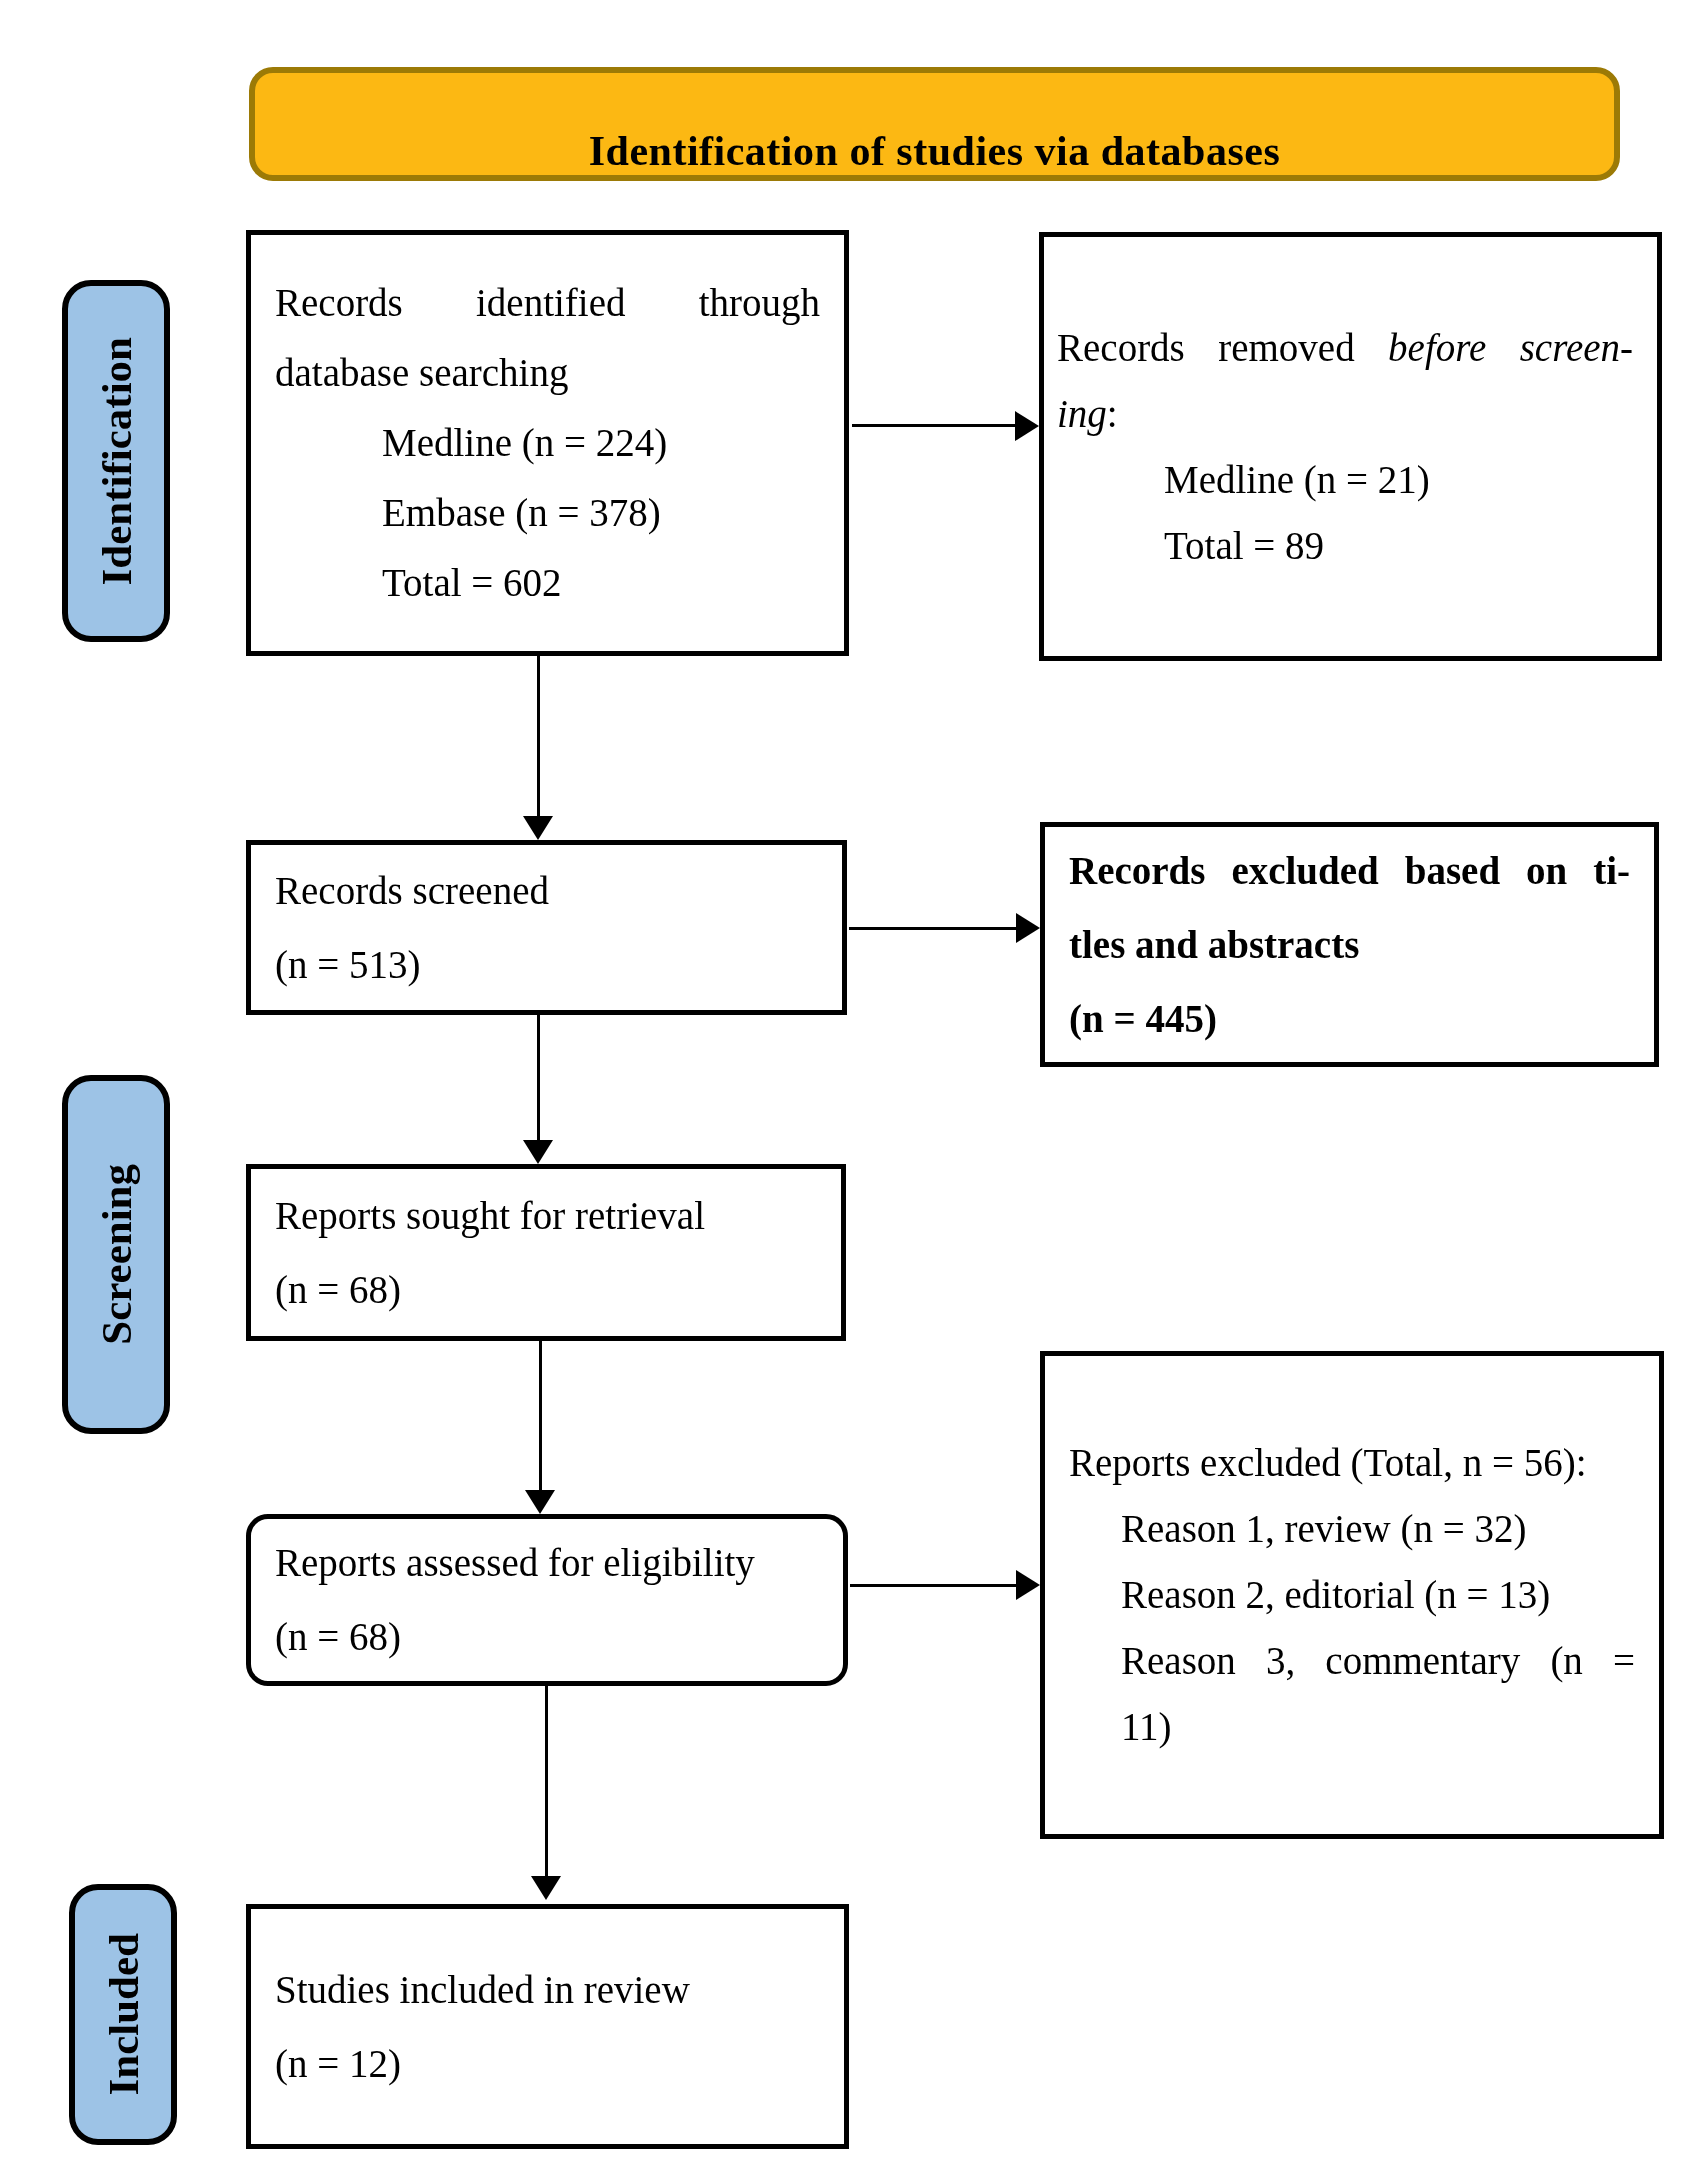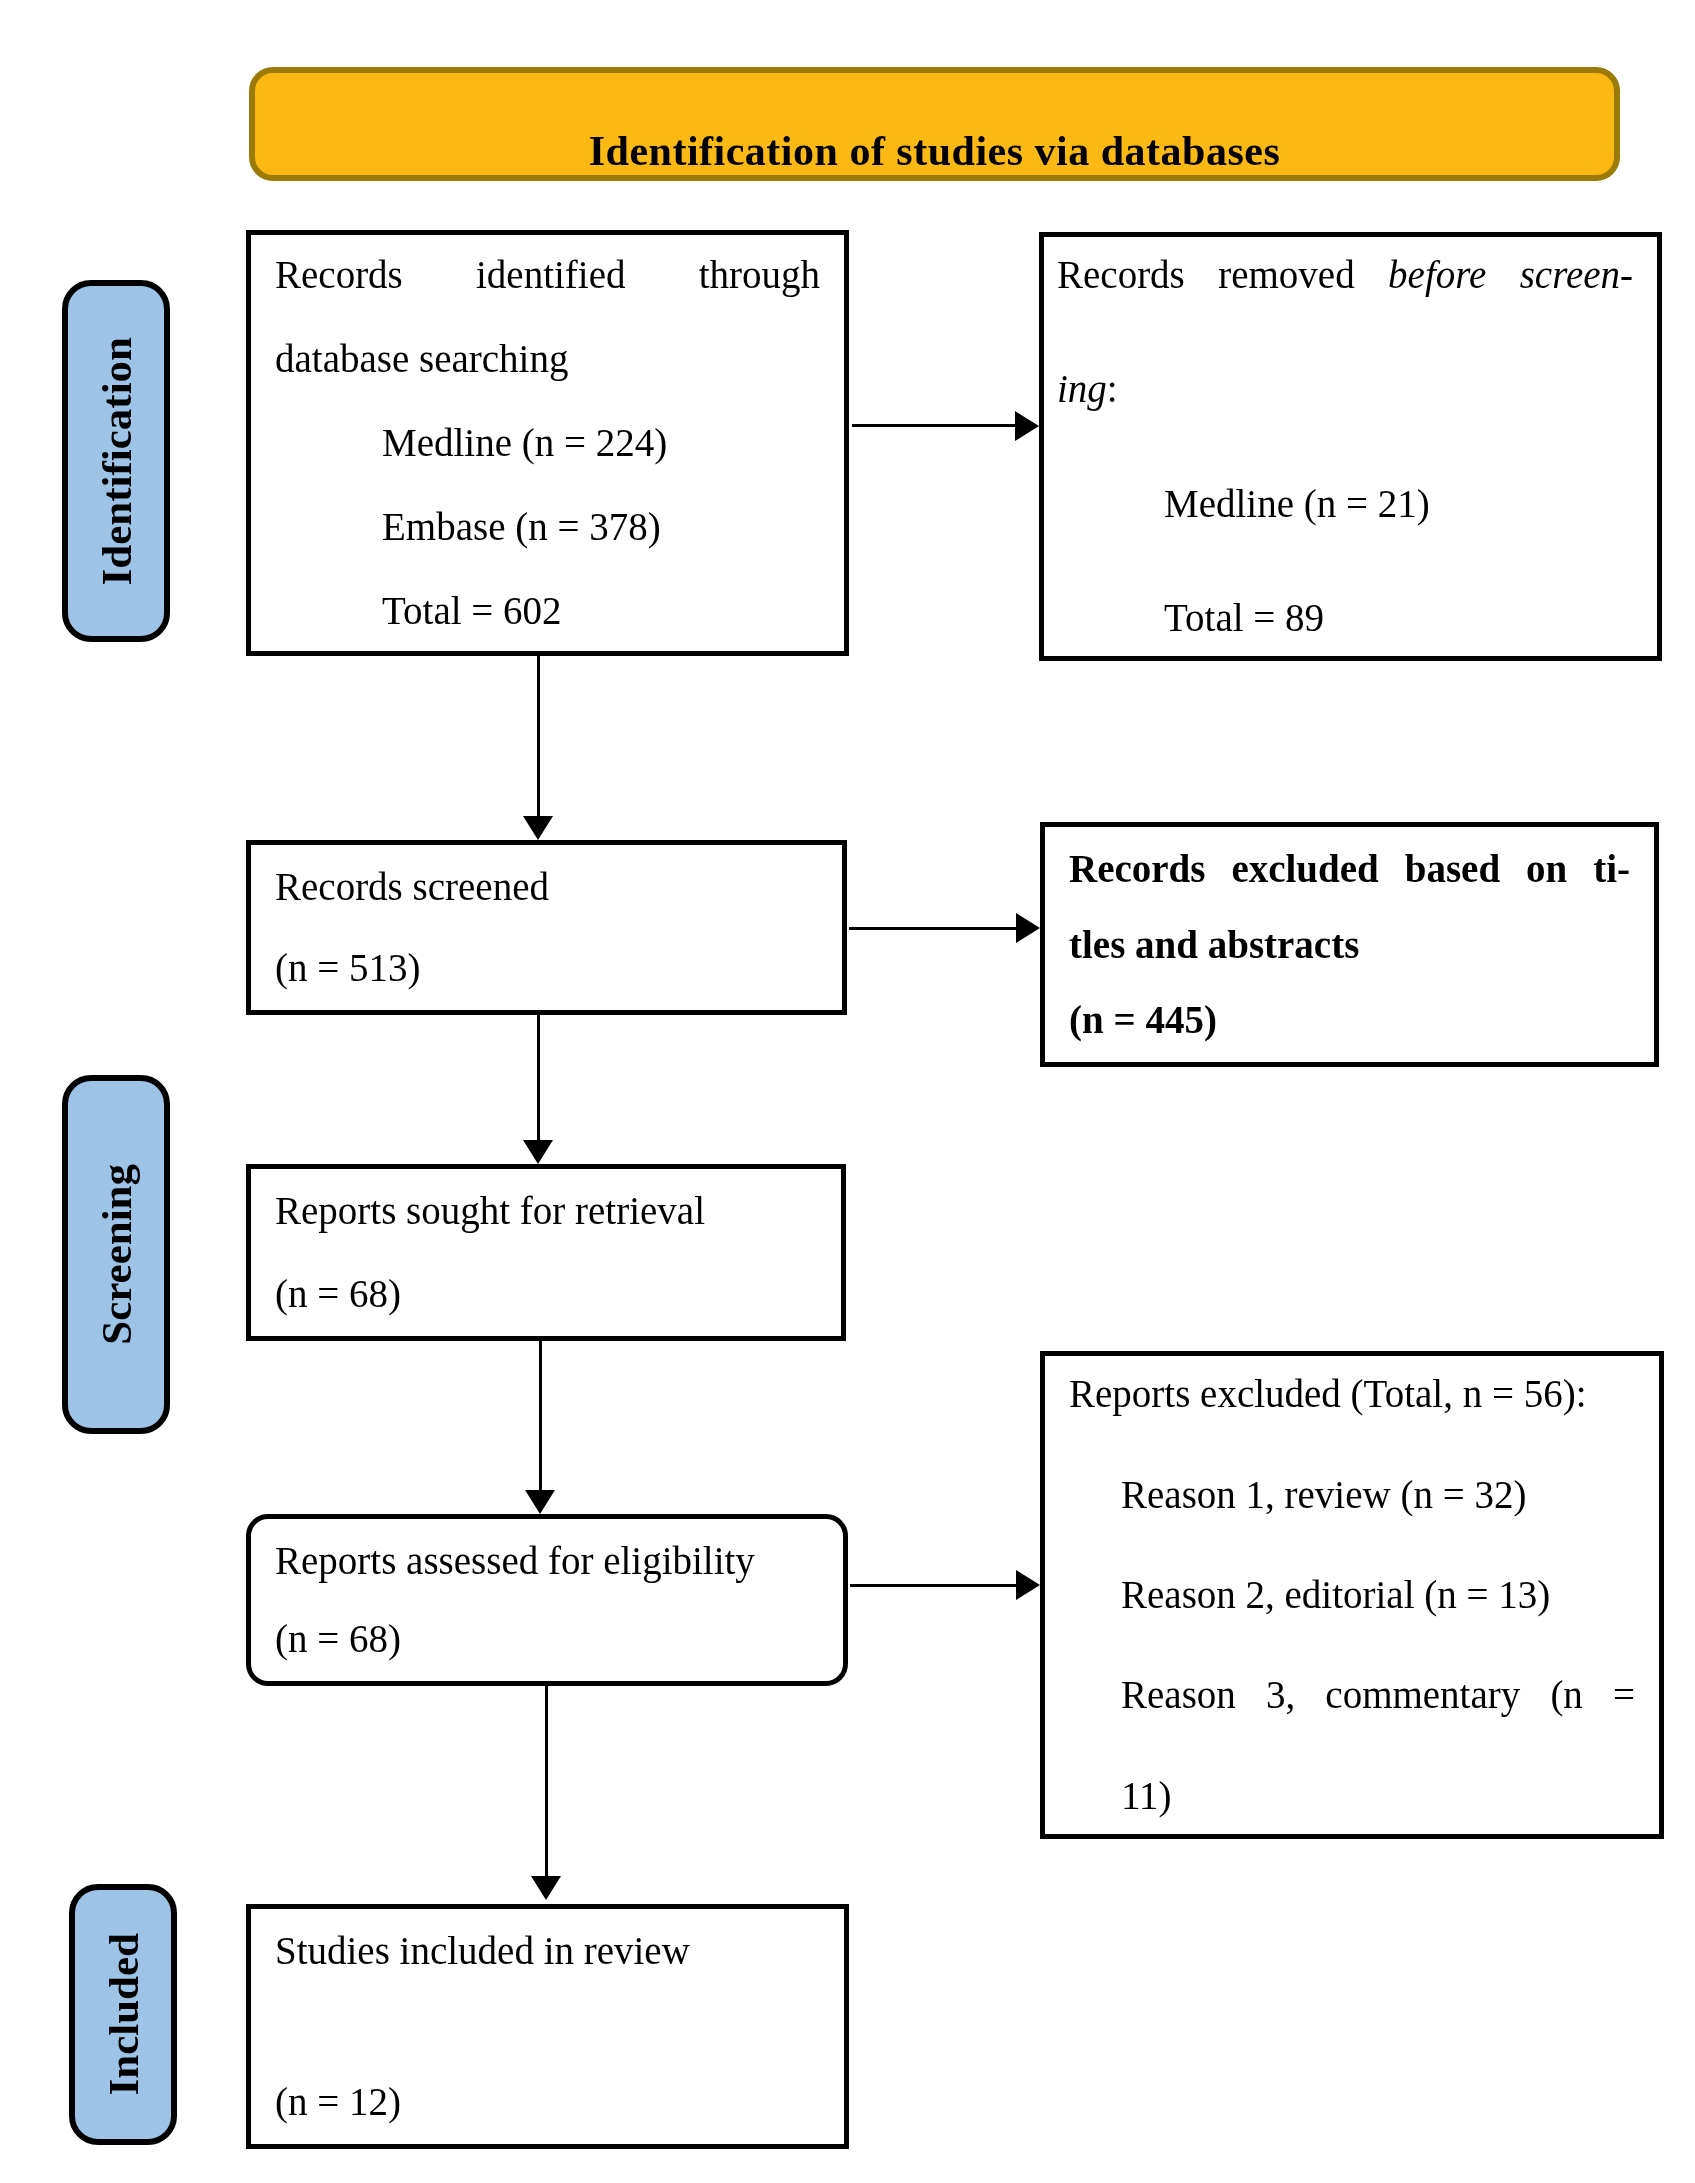--- a/index.html
+++ b/index.html
@@ -45,21 +45,21 @@
   #lbl-identification { left: 62px; top: 280px;  height: 362px; }
   #lbl-screening      { left: 62px; top: 1075px; height: 359px; }
   #lbl-included       { left: 69px; top: 1884px; height: 261px; }
 
   
   .box {
     position: absolute;
     background: #fff;
     border: 5.7px solid #000;
     box-sizing: border-box;
-    display: flex; flex-direction: column; justify-content: space-between;
+    display: flex; flex-direction: column; justify-content: center;
     padding: 5.2px 24px;
   }
   .box .line { font-size: 39px; line-height: 70px; white-space: nowrap; }
   .box.tight .line { line-height: 66px; }
   .box.loose .line { line-height: 74px; }
   .line.ind1 { padding-left: 52px; }
   .line.ind2 { padding-left: 107px; }
   .line.stretch {
     white-space: normal;
     text-align: justify;

